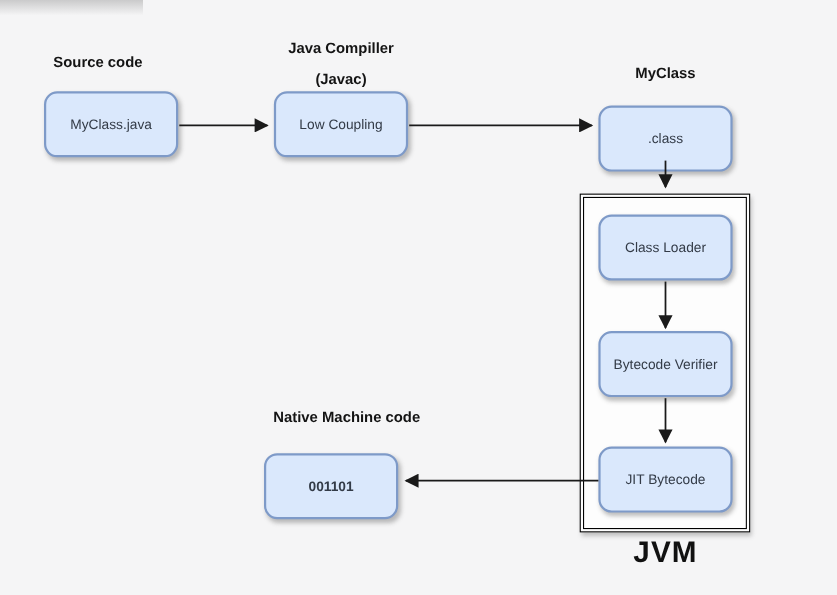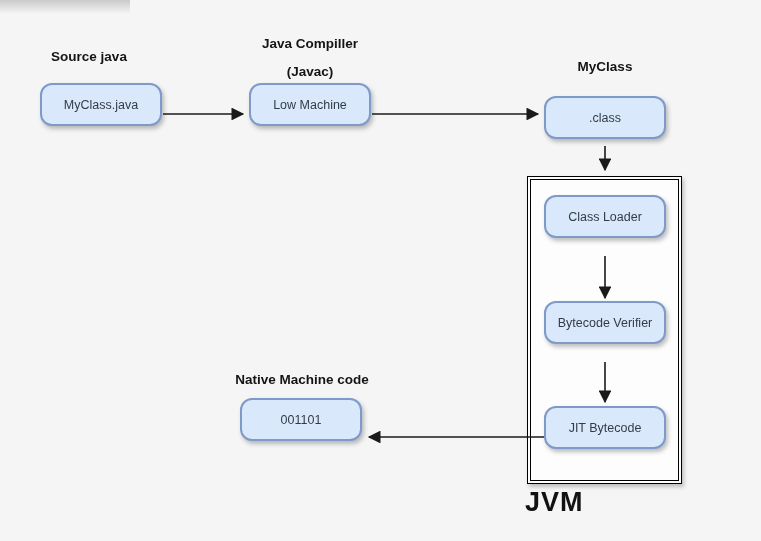--- a/index.html
+++ b/index.html
@@ -11,64 +11,64 @@
   .corner-shade{
     position:absolute;left:0;top:0;width:130px;height:14px;
     background:linear-gradient(180deg,rgba(150,150,150,.45),rgba(150,150,150,0));
     pointer-events:none;
   }
   .heading{
     position:absolute;color:#141414;font-weight:bold;font-size:13.5px;
     text-align:center;white-space:nowrap;
   }
   .box{
-    position:absolute;width:122px;height:43px;box-sizing:border-box;
+    position:absolute;width:122px;height:60px;box-sizing:border-box;
     background:#dae8fc;border:2.5px solid #7e9ac8;border-radius:12px;
     box-shadow:2px 3px 4px rgba(110,110,110,.45);
     display:flex;align-items:center;justify-content:center;
     font-size:12.5px;color:#333b47;
   }
   .jvm-frame{
     position:absolute;left:527px;top:176px;width:155px;height:308px;box-sizing:border-box;
     background:#fdfdfd;border:1px solid #000;
     box-shadow:2px 3px 4px rgba(110,110,110,.4);
   }
   .jvm-frame::before{
     content:"";position:absolute;inset:2px;border:1px solid #000;pointer-events:none;
   }
   .jvm-title{
-    position:absolute;left:525px;top:487px;width:160px;
+    position:absolute;left:525px;top:487px;width:160px;text-align:center;
     font-size:27px;font-weight:bold;color:#111;letter-spacing:1px;
   }
   svg.arrows{position:absolute;left:0;top:0;pointer-events:none;}
   svg.arrows line{stroke:#1a1a1a;stroke-width:1.6;}
 </style>
 </head>
 <body>
 
 <div class="stage">
 
   <div class="corner-shade"></div>
 
   <div class="jvm-frame"></div>
 
-  <div class="heading" style="left:29px;top:49px;width:120px;">Source java</div>
+  <div class="heading" style="left:29px;top:49px;width:120px;">Source code</div>
   <div class="heading" style="left:230px;top:36px;width:160px;">Java Compiller</div>
   <div class="heading" style="left:230px;top:64px;width:160px;">(Javac)</div>
   <div class="heading" style="left:525px;top:59px;width:160px;">MyClass</div>
-  <div class="heading" style="left:222px;top:372px;width:160px;">Native Machine code</div>
+  <div class="heading" style="left:222px;top:372px;width:160px;text-align:right;">Native Machine code</div>
   <div class="jvm-title">JVM</div>
 
   <div class="box" style="left:40px;top:83px;">MyClass.java</div>
-  <div class="box" style="left:249px;top:83px;">Low Machine</div>
+  <div class="box" style="left:249px;top:83px;">Low Coupling</div>
   <div class="box" style="left:544px;top:83px;margin-top:13px;">.class</div>
   <div class="box" style="left:544px;top:301px;">Bytecode Verifier</div>
   <div class="box" style="left:544px;top:195px;">Class Loader</div>
   <div class="box" style="left:544px;top:406px;">JIT Bytecode</div>
-  <div class="box" style="left:240px;top:398px;">001101</div>
+  <div class="box" style="left:240px;top:412px;font-weight:bold;">001101</div>
 
   <svg class="arrows" width="761" height="541">
     <defs>
       <marker id="ah" viewBox="0 0 10 10" refX="9" refY="5" markerWidth="8.5" markerHeight="8" orient="auto-start-reverse">
         <path d="M0,0 L10,5 L0,10 z" fill="#1a1a1a"></path>
       </marker>
     </defs>
     <line x1="163" y1="114" x2="243" y2="114" marker-end="url(#ah)"></line>
     <line x1="372" y1="114" x2="538" y2="114" marker-end="url(#ah)"></line>
     <line x1="605" y1="146" x2="605" y2="170" marker-end="url(#ah)"></line>

